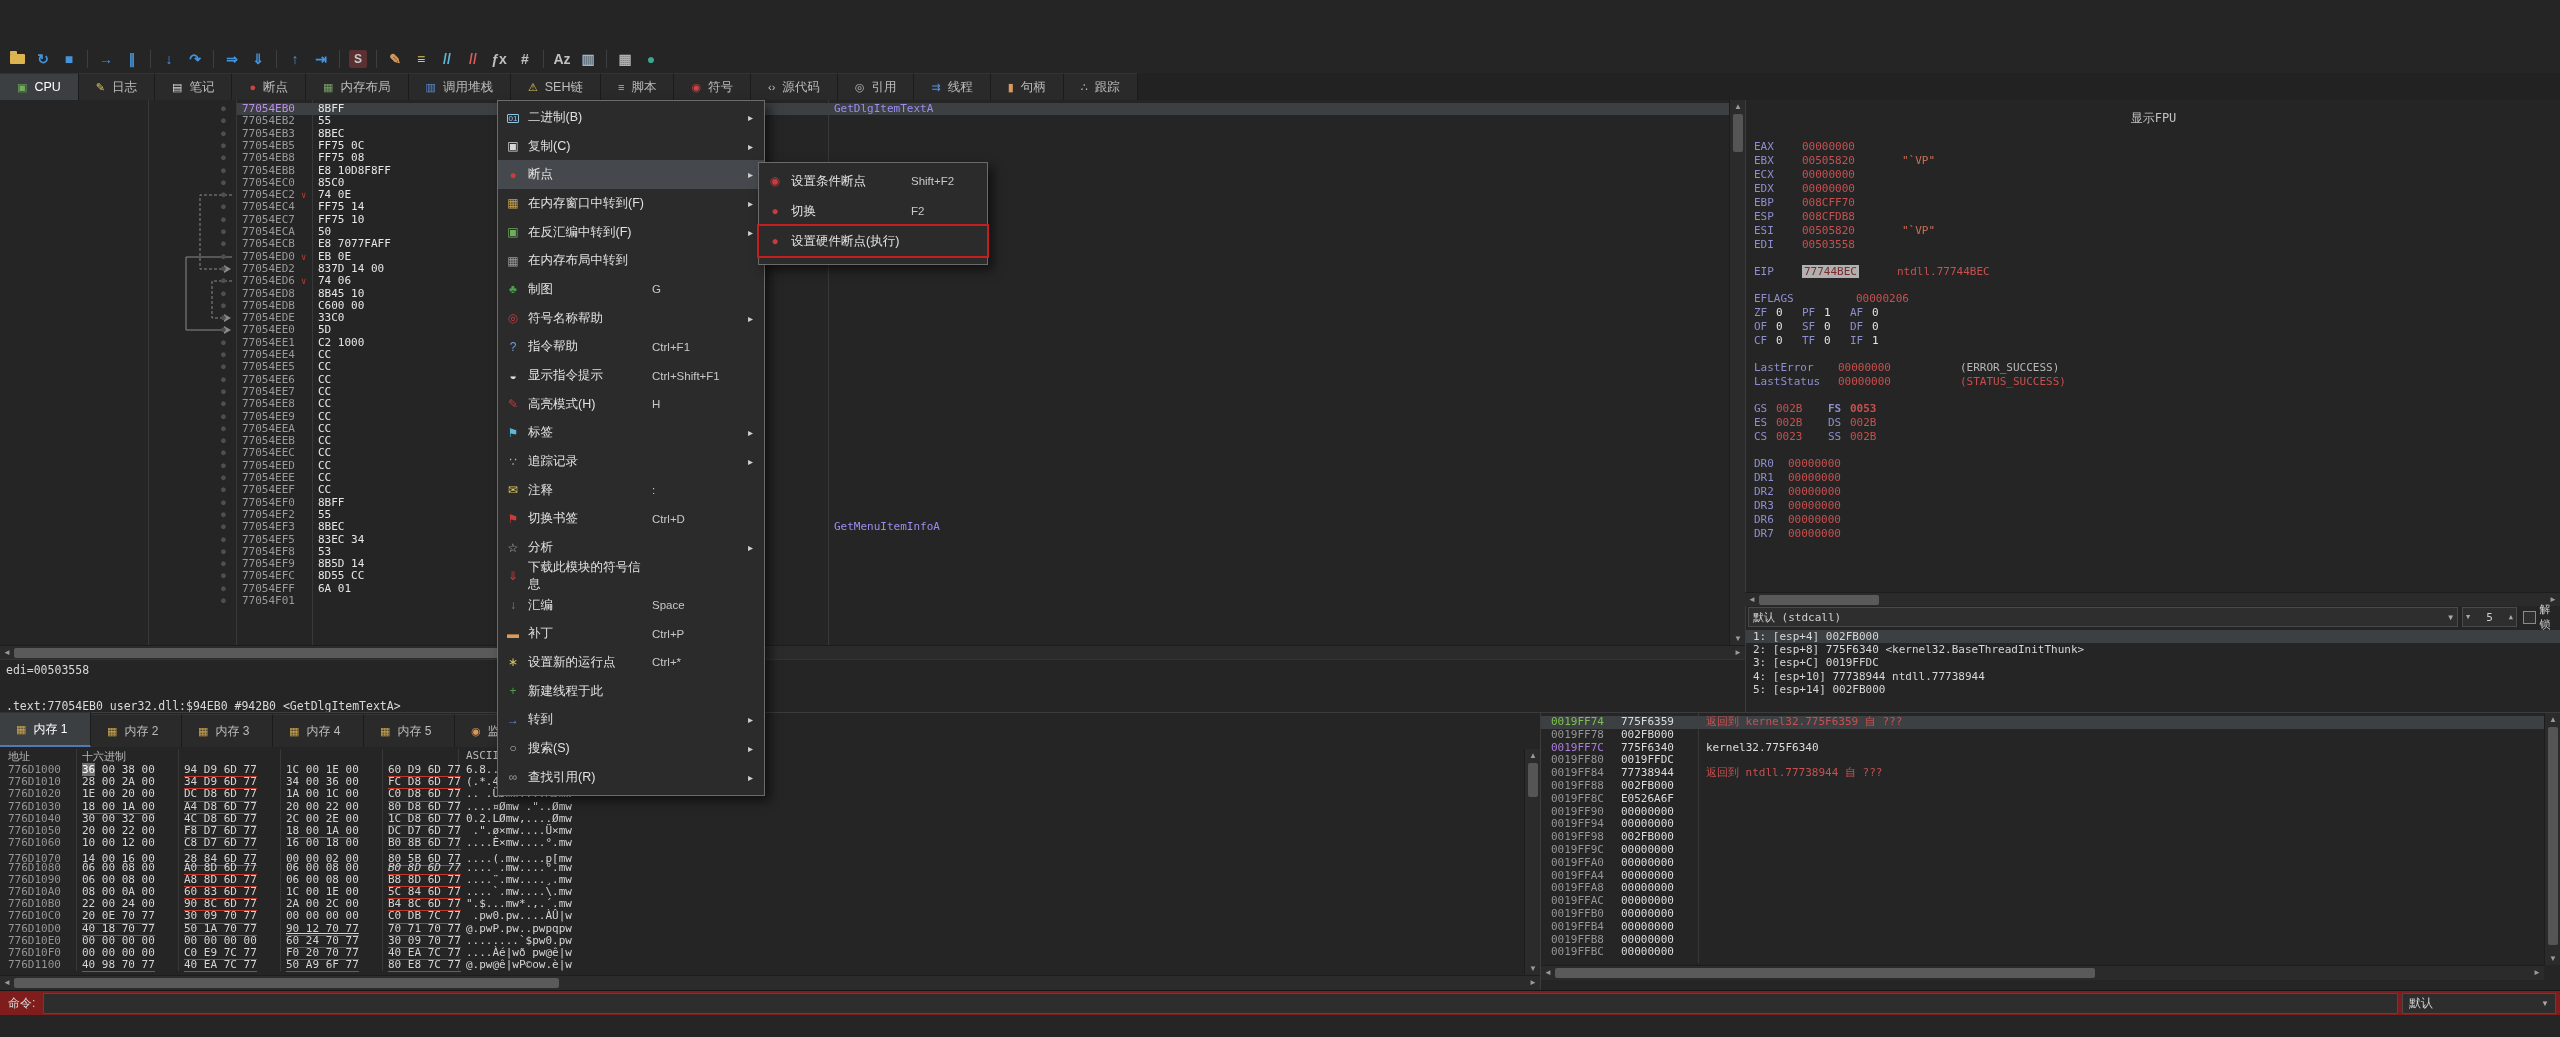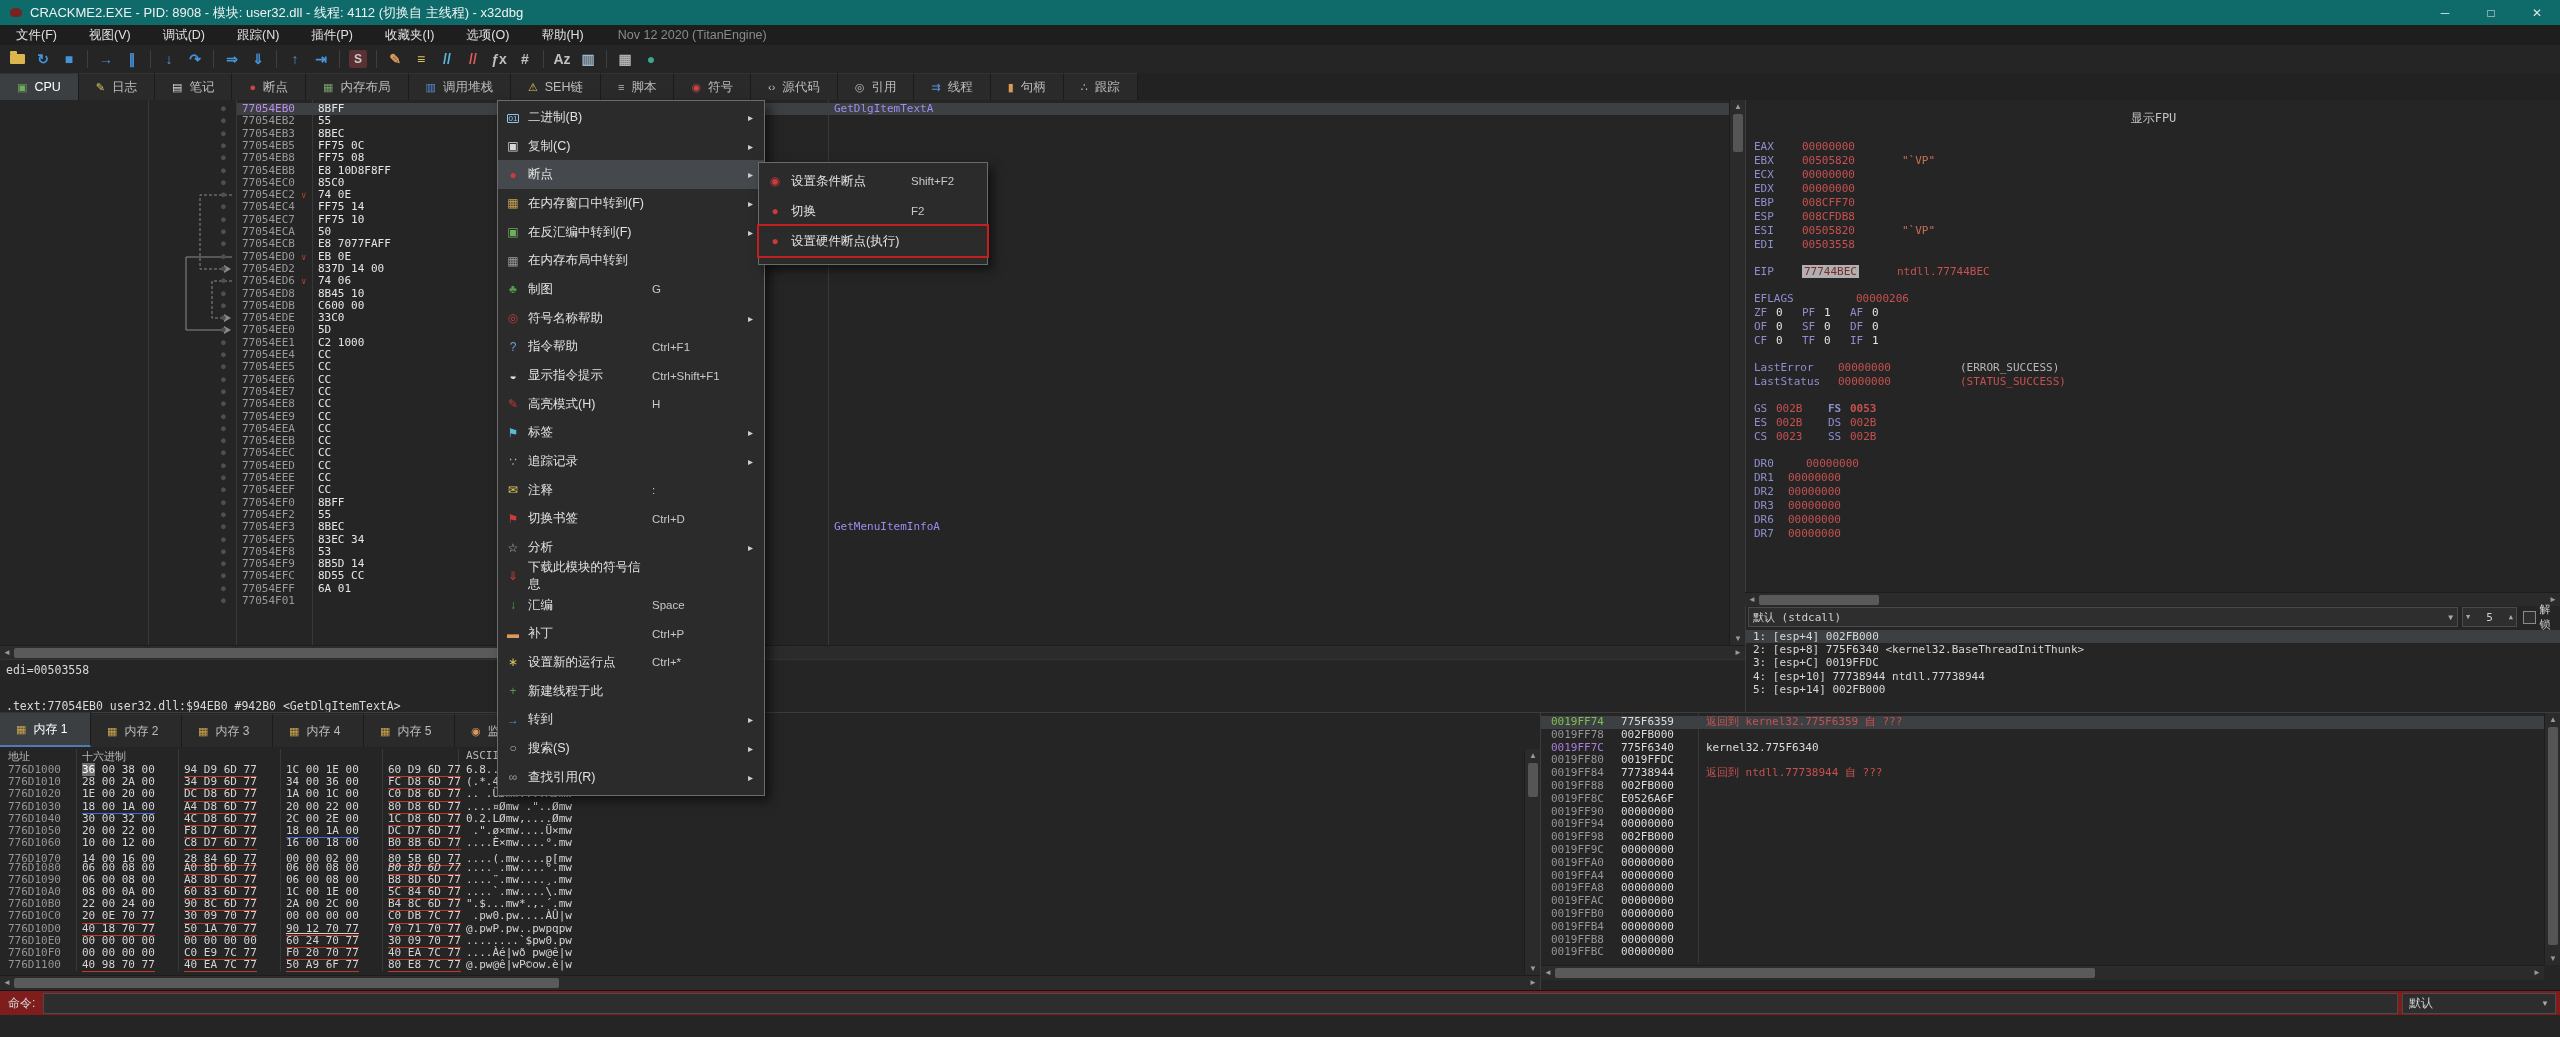--- a/index.html
+++ b/index.html
@@ -147,41 +147,21 @@
   .smi .msc{width:76px;color:#c8c8c8;font-size:11.5px;}
   .smi.boxed{box-shadow:0 0 0 2px #c41e1e;}
   .ico01{display:inline-block;font-size:8px;line-height:5px;color:#8fc6e8;border:1px solid #8fc6e8;
          padding:1px;border-radius:1px;}
 </style>
 </head>
 <body>
 
 <div id="app">
 
-  <div id="titlebar">
-    <span id="bug"></span>
-    <span>CRACKME2.EXE - PID: 8908 - 模块: user32.dll - 线程: 4112 (切换自 主线程) - x32dbg</span>
-    <div id="wincontrols">
-      <span class="winbtn">─</span>
-      <span class="winbtn">□</span>
-      <span class="winbtn">✕</span>
-    </div>
-  </div>
-
-  <div id="menubar">
-      <span class="menuitem">文件(F)</span>
-      <span class="menuitem">视图(V)</span>
-      <span class="menuitem">调试(D)</span>
-      <span class="menuitem">跟踪(N)</span>
-      <span class="menuitem">插件(P)</span>
-      <span class="menuitem">收藏夹(I)</span>
-      <span class="menuitem">选项(O)</span>
-      <span class="menuitem">帮助(H)</span>
-      <span id="buildinfo">Nov 12 2020 (TitanEngine)</span>
-    </div>
+
 
   <div id="toolbar">
       <span class="tbico">
         <span class="folderico"></span>
       </span>
       <span class="tbico">
         <span style="color: rgb(69, 147, 216);">↻</span>
       </span>
       <span class="tbico">
         <span style="color: rgb(69, 147, 216);">■</span>
@@ -571,21 +551,21 @@
         <div class="rline" style="top: 165px;"><span class="rn" style="width: 48px;">EIP</span><span class="rv eiphl" style="margin-right: 38px;">77744BEC</span><span class="rv">ntdll.77744BEC</span></div>
         <div class="rline" style="top: 192px;"><span class="rn" style="width: 102px;">EFLAGS</span><span class="rv">00000206</span></div>
         <div class="rline" style="top: 206px;"><span style="display: inline-block; width: 48px;"><span class="rn" style="width: 22px;">ZF</span><span class="rw">0</span></span><span style="display: inline-block; width: 48px;"><span class="rn" style="width: 22px;">PF</span><span class="rw">1</span></span><span style="display: inline-block; width: 48px;"><span class="rn" style="width: 22px;">AF</span><span class="rw">0</span></span></div>
         <div class="rline" style="top: 220px;"><span style="display: inline-block; width: 48px;"><span class="rn" style="width: 22px;">OF</span><span class="rw">0</span></span><span style="display: inline-block; width: 48px;"><span class="rn" style="width: 22px;">SF</span><span class="rw">0</span></span><span style="display: inline-block; width: 48px;"><span class="rn" style="width: 22px;">DF</span><span class="rw">0</span></span></div>
         <div class="rline" style="top: 234px;"><span style="display: inline-block; width: 48px;"><span class="rn" style="width: 22px;">CF</span><span class="rw">0</span></span><span style="display: inline-block; width: 48px;"><span class="rn" style="width: 22px;">TF</span><span class="rw">0</span></span><span style="display: inline-block; width: 48px;"><span class="rn" style="width: 22px;">IF</span><span class="rw">1</span></span></div>
         <div class="rline" style="top: 261px;"><span class="rn" style="width: 84px;">LastError</span><span class="rv" style="width: 122px;">00000000</span><span class="rgray">(ERROR_SUCCESS)</span></div>
         <div class="rline" style="top: 275px;"><span class="rn" style="width: 84px;">LastStatus</span><span class="rv" style="width: 122px;">00000000</span><span class="rv">(STATUS_SUCCESS)</span></div>
         <div class="rline" style="top: 302px;"><span style="display: inline-block; width: 74px;"><span class="rn" style="width: 22px;">GS</span><span class="rv">002B</span></span><span style="display: inline-block; width: 74px; font-weight: bold;"><span class="rn" style="width: 22px;">FS</span><span class="rv">0053</span></span></div>
         <div class="rline" style="top: 316px;"><span style="display: inline-block; width: 74px;"><span class="rn" style="width: 22px;">ES</span><span class="rv">002B</span></span><span style="display: inline-block; width: 74px;"><span class="rn" style="width: 22px;">DS</span><span class="rv">002B</span></span></div>
         <div class="rline" style="top: 330px;"><span style="display: inline-block; width: 74px;"><span class="rn" style="width: 22px;">CS</span><span class="rv">0023</span></span><span style="display: inline-block; width: 74px;"><span class="rn" style="width: 22px;">SS</span><span class="rv">002B</span></span></div>
-        <div class="rline" style="top: 357px;"><span class="rn" style="width: 52px;">DR0</span><span class="rv">00000000</span></div>
+        <div class="rline" style="top: 357px;"><span class="rn" style="width: 34px;">DR0</span><span class="rv">00000000</span></div>
         <div class="rline" style="top: 371px;"><span class="rn" style="width: 34px;">DR1</span><span class="rv">00000000</span></div>
         <div class="rline" style="top: 385px;"><span class="rn" style="width: 34px;">DR2</span><span class="rv">00000000</span></div>
         <div class="rline" style="top: 399px;"><span class="rn" style="width: 34px;">DR3</span><span class="rv">00000000</span></div>
         <div class="rline" style="top: 413px;"><span class="rn" style="width: 34px;">DR6</span><span class="rv">00000000</span></div>
         <div class="rline" style="top: 427px;"><span class="rn" style="width: 34px;">DR7</span><span class="rv">00000000</span></div>
       </div>
   </div>
   <div class="hscroll" id="reg-hscroll">
     <span class="harrow" style="left:3px">◄</span>
     <div class="hthumb" style="left:14px;width:120px"></div>

